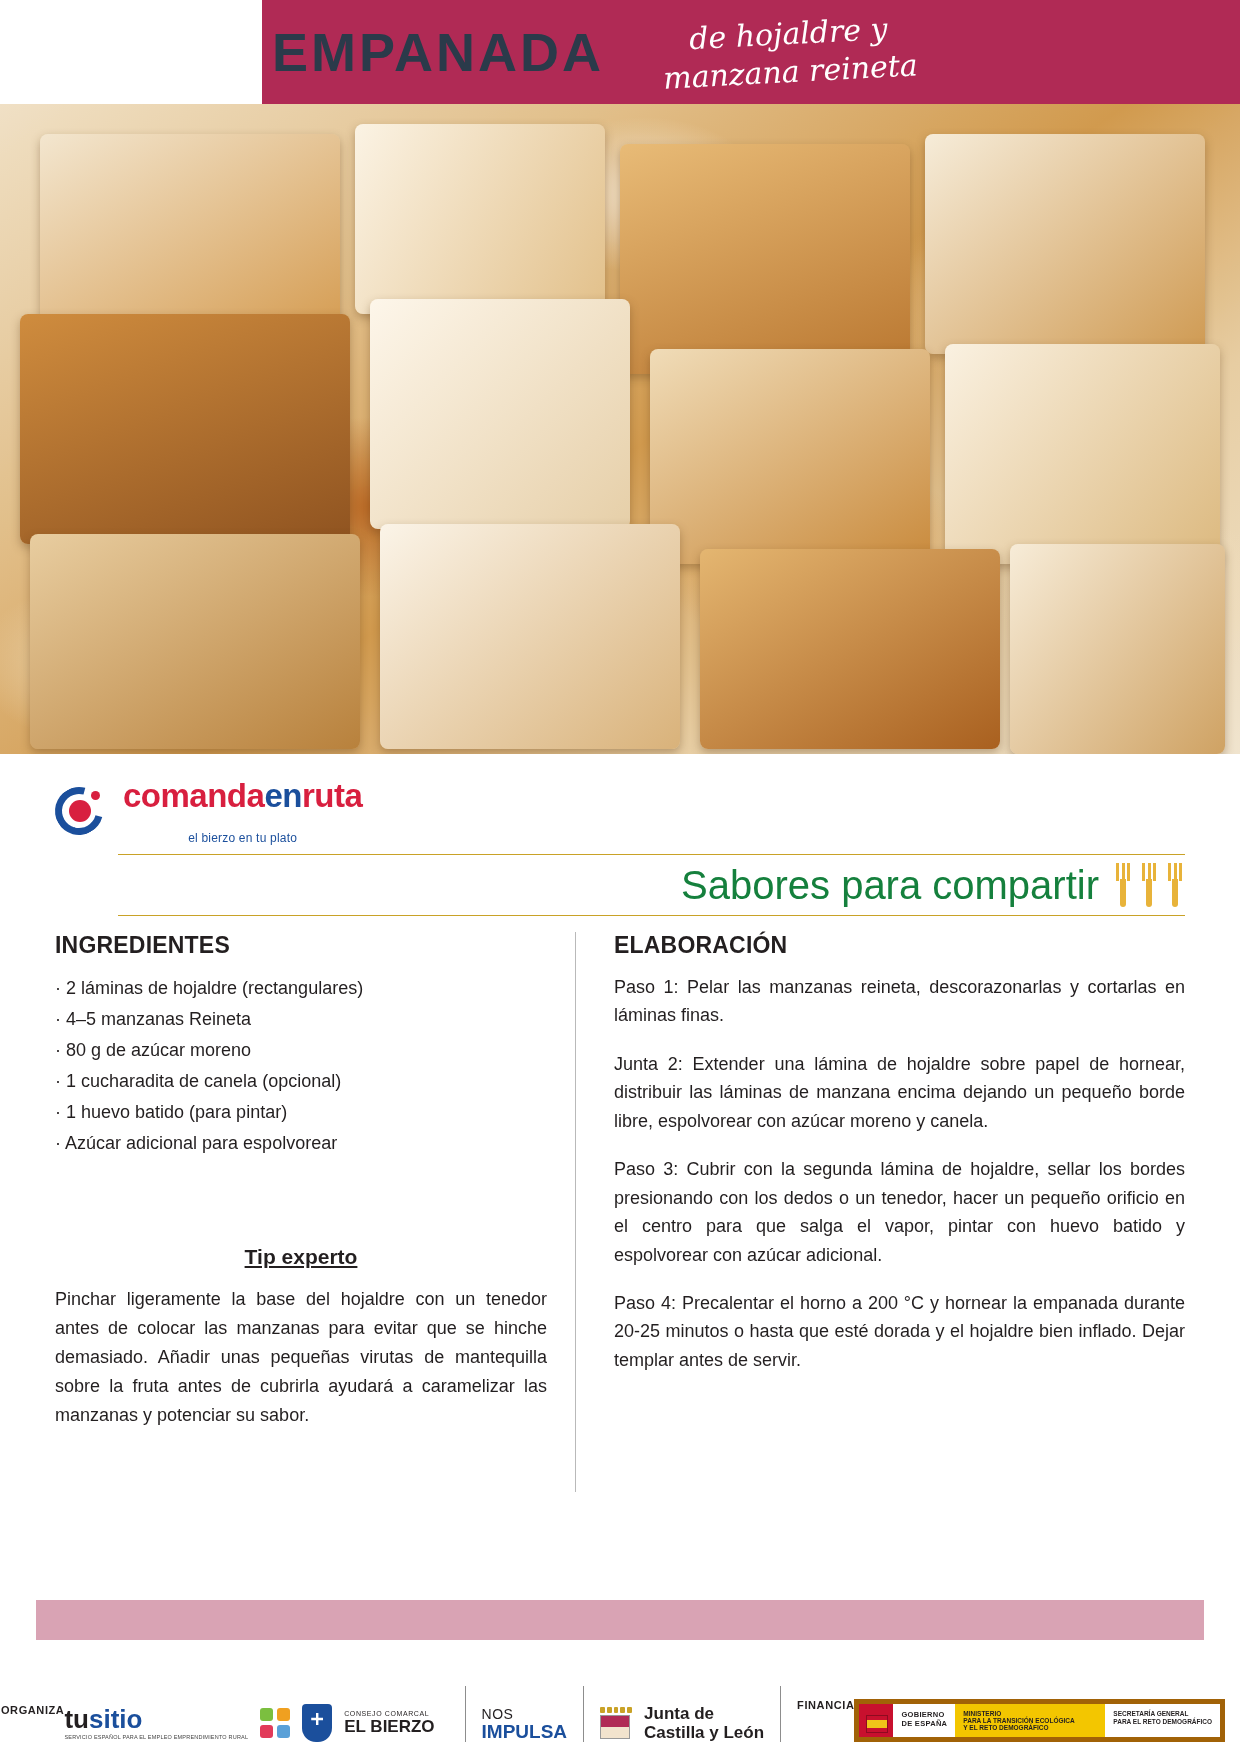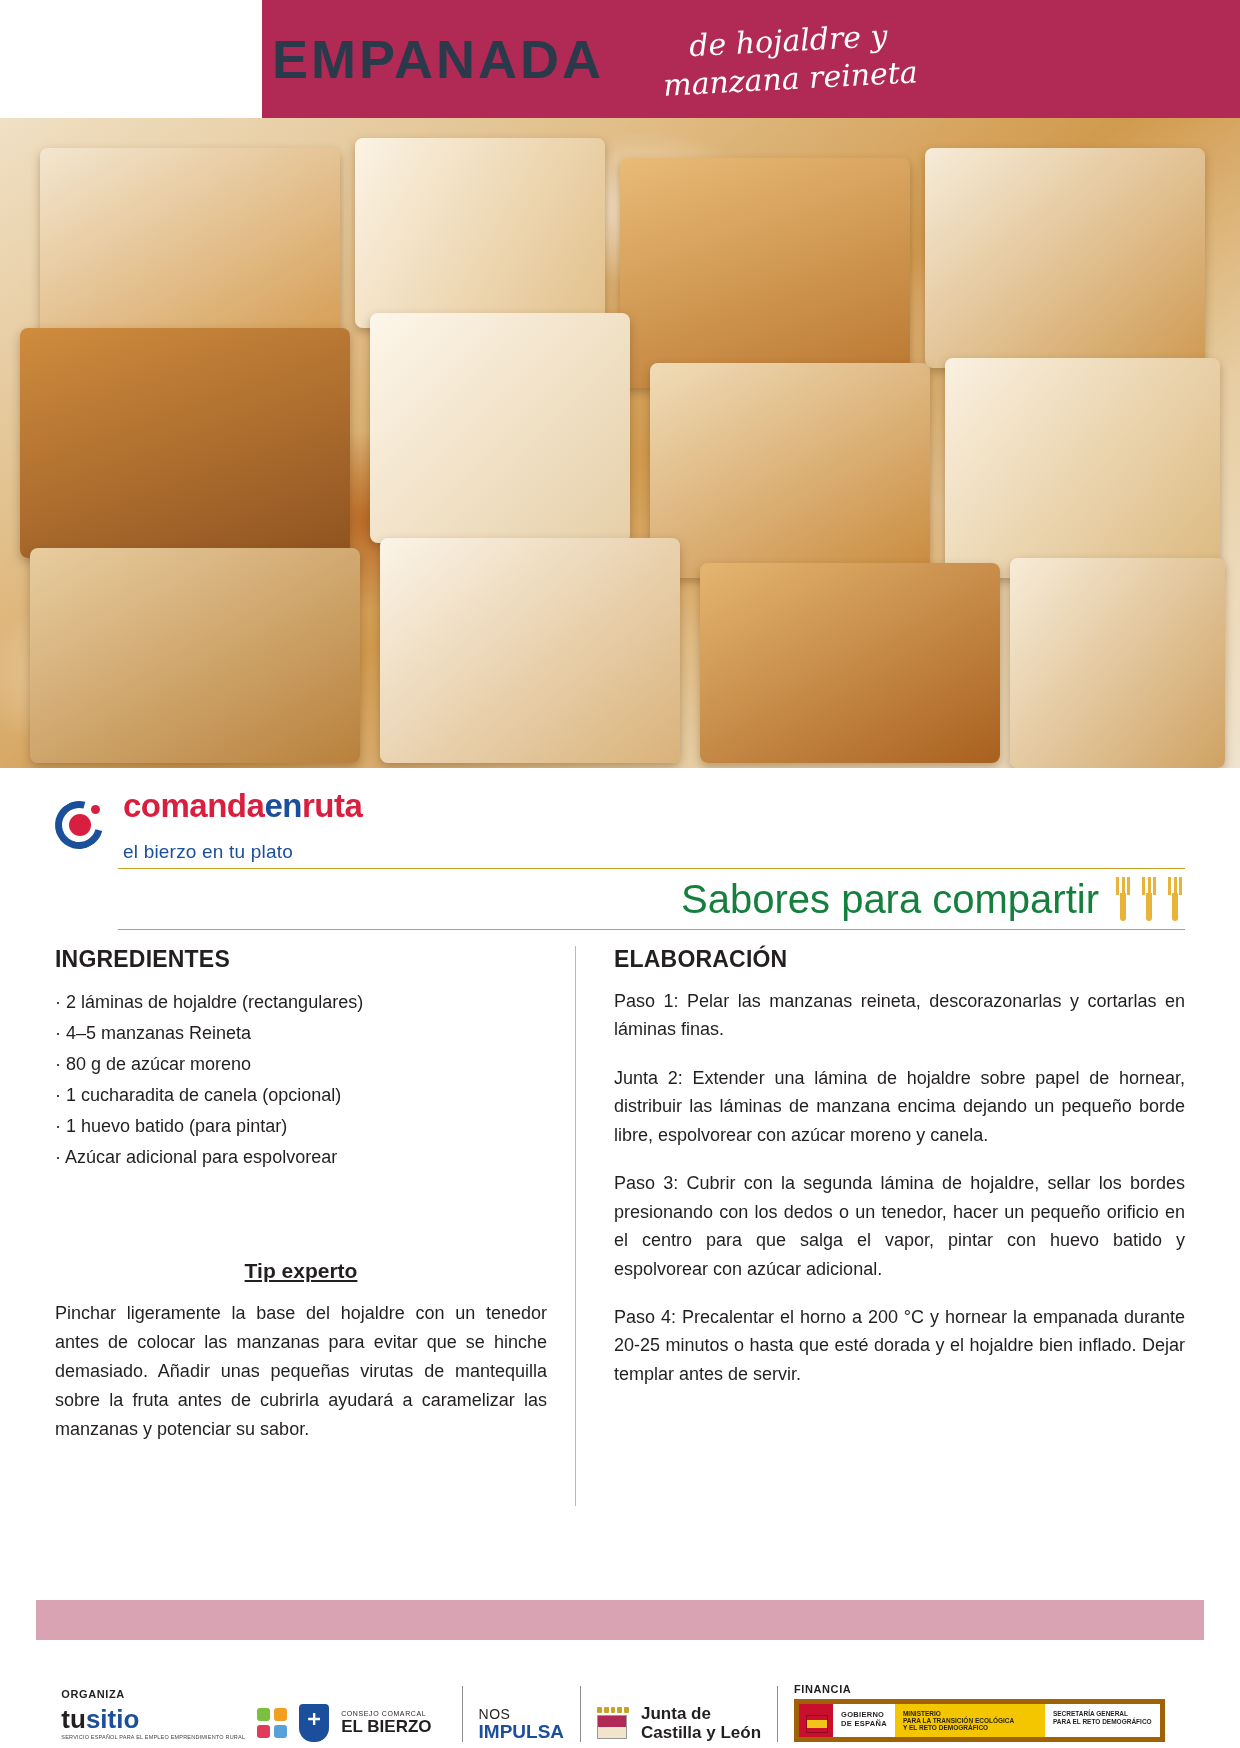--- a/index.html
+++ b/index.html
@@ -9,21 +9,21 @@
     background: #ffffff;
     font-family: "Liberation Sans", sans-serif;
     color: #231f20;
     position: relative;
     overflow: hidden;
   }
 
   
   .header {
     position: relative;
-    height: 118px;
+    height: 104px;
     background: #b02a55;
     display: flex;
     align-items: center;
   }
   .header-left-block {
     width: 262px;
     height: 118px;
     background: #ffffff;
     flex: 0 0 262px;
   }
@@ -105,21 +105,21 @@
   .logo-dot2 {
     position:absolute; left:36px; top:6px;
     width:9px; height:9px; border-radius:50%;
     background:#d81f3f;
   }
   .brand-text { line-height:1; }
   .brand-main { font-size:33px; font-weight:800; letter-spacing:-.5px; }
   .brand-main .c1 { color:#d81f3f; }
   .brand-main .c2 { color:#1b4f9c; }
   .brand-sub {
-    color:#1b4f9c; font-size:19px; text-align:left;
+    color:#1b4f9c; font-size:12px; text-align:center;
     margin-top:20px; letter-spacing:.2px;
   }
 
   
   .sabores-wrap {
     position: relative;
     margin: 0 55px 0 118px;
     border-top: 1px solid #c9a227;
     border-bottom: 1px solid #c9a227;
     height: 62px;
@@ -183,21 +183,21 @@
     position:absolute; left:0; right:0; bottom:0;
     height:108px; background:#ffffff;
     display:flex; align-items:flex-end; justify-content:center;
     padding-bottom: 6px;
   }
   .f-group { display:flex; align-items:flex-end; }
   .f-label {
     font-size: 11px; font-weight:700; letter-spacing:.6px; color:#231f20;
     margin-bottom:4px;
   }
-  .f-col { display:flex; flex-direction:column; margin-right:14px; }
+  .f-col { display:flex; flex-direction:row; margin-right:14px; }
   .f-row { display:flex; align-items:center; gap:12px; }
   .vline { width:1px; height:56px; background:#8d8d8d; margin:0 16px; }
 
   .tusitio-box { line-height:1; }
   .tusitio-main { font-size:26px; font-weight:800; }
   .tusitio-main .t1 { color:#231f20; }
   .tusitio-main .t2 { color:#1b4f9c; }
   .tusitio-sub { font-size:5.5px; color:#444; letter-spacing:.2px; margin-top:3px; }
   .pinwheel { width:30px; height:30px; position:relative; }
   .pw { position:absolute; width:13px; height:13px; border-radius:3px; }

